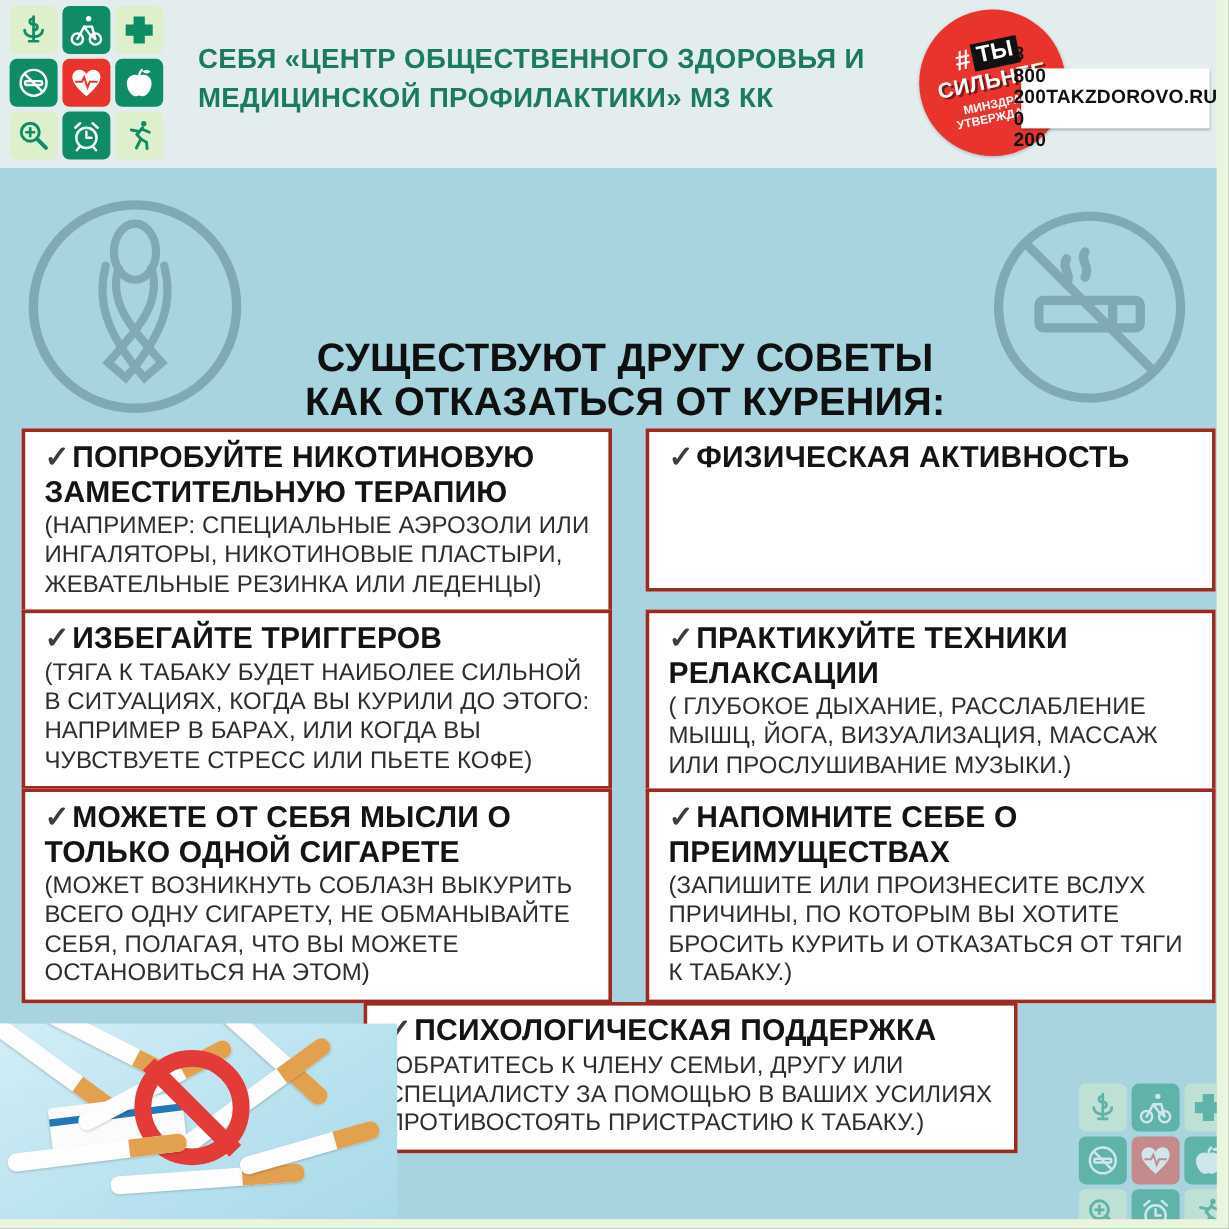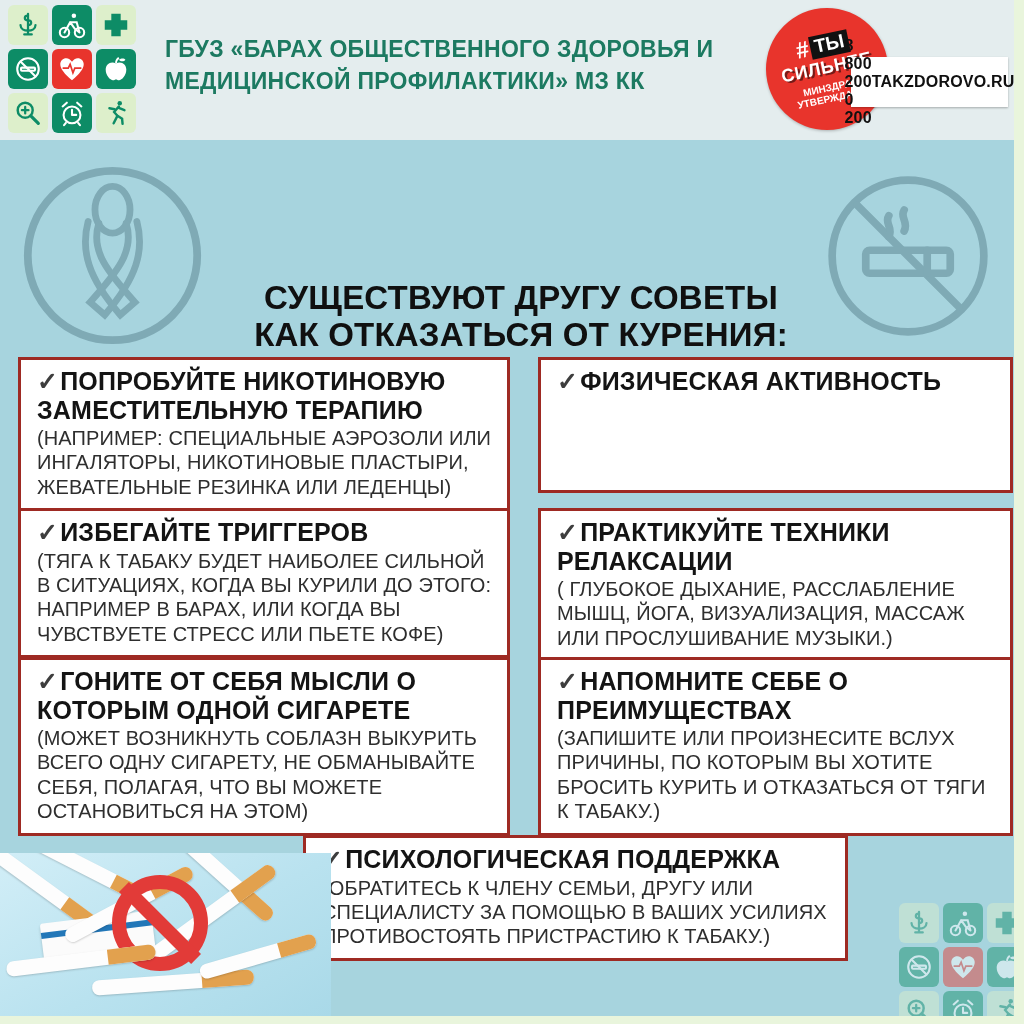--- a/index.html
+++ b/index.html
@@ -143,21 +143,21 @@
         <div class="tile light">
           <svg viewBox="0 0 32 32" fill="none" stroke="currentColor" stroke-width="2.6" stroke-linecap="round">
             <circle cx="20" cy="5.5" r="2.4" fill="currentColor" stroke="none"></circle>
             <path d="M19 9 L14 15 L17.5 19 L13.5 27"></path>
               <path d="M17.5 19 L22.5 22 L23 27.5"></path>
             <path d="M19 10.5 L25 13 M14.5 12 L9 11"></path>
           </svg>
         </div>
       </div>
 
-      <div class="org-title">ГБУЗ «БАРАХ ОБЩЕСТВЕННОГО ЗДОРОВЬЯ И МЕДИЦИНСКОЙ ПРОФИЛАКТИКИ» МЗ КК</div>
+      <div class="org-title">СЕБЯ «ЦЕНТР ОБЩЕСТВЕННОГО ЗДОРОВЬЯ И МЕДИЦИНСКОЙ ПРОФИЛАКТИКИ» МЗ КК</div>
 
       <div class="stamp">
         <div class="l1">
           <span>#</span>
           <span class="chip">ТЫ</span>
         </div>
         <div class="l2">СИЛЬНЕЕ</div>
         <div class="l3">МИНЗДРАВ</div>
         <div class="l4">УТВЕРЖДАЕТ!</div>
       </div>
@@ -208,21 +208,21 @@
         <div class="hd"><span class="check">✓</span><span>ИЗБЕГАЙТЕ ТРИГГЕРОВ</span></div>
         <div class="bd">(ТЯГА К ТАБАКУ  БУДЕТ НАИБОЛЕЕ СИЛЬНОЙ В СИТУАЦИЯХ, КОГДА ВЫ КУРИЛИ ДО ЭТОГО: НАПРИМЕР В БАРАХ, ИЛИ КОГДА ВЫ ЧУВСТВУЕТЕ СТРЕСС ИЛИ ПЬЕТЕ КОФЕ)</div>
       </div>
 
       <div class="card c4">
         <div class="hd"><span class="check">✓</span><span>ПРАКТИКУЙТЕ ТЕХНИКИ РЕЛАКСАЦИИ</span></div>
         <div class="bd">( ГЛУБОКОЕ ДЫХАНИЕ, РАССЛАБЛЕНИЕ МЫШЦ, ЙОГА, ВИЗУАЛИЗАЦИЯ, МАССАЖ ИЛИ ПРОСЛУШИВАНИЕ  МУЗЫКИ.)</div>
       </div>
 
       <div class="card c5">
-        <div class="hd"><span class="check">✓</span><span>ГОНИТЕ ОТ СЕБЯ МЫСЛИ О КОТОРЫМ ОДНОЙ СИГАРЕТЕ</span></div>
+        <div class="hd"><span class="check">✓</span><span>МОЖЕТЕ ОТ СЕБЯ МЫСЛИ О ТОЛЬКО ОДНОЙ СИГАРЕТЕ</span></div>
         <div class="bd">(МОЖЕТ ВОЗНИКНУТЬ СОБЛАЗН ВЫКУРИТЬ ВСЕГО ОДНУ СИГАРЕТУ, НЕ ОБМАНЫВАЙТЕ СЕБЯ, ПОЛАГАЯ, ЧТО ВЫ МОЖЕТЕ ОСТАНОВИТЬСЯ НА ЭТОМ)</div>
       </div>
 
       <div class="card c6">
         <div class="hd"><span class="check">✓</span><span>НАПОМНИТЕ СЕБЕ О ПРЕИМУЩЕСТВАХ</span></div>
         <div class="bd">(ЗАПИШИТЕ ИЛИ ПРОИЗНЕСИТЕ ВСЛУХ ПРИЧИНЫ, ПО КОТОРЫМ ВЫ ХОТИТЕ БРОСИТЬ КУРИТЬ И ОТКАЗАТЬСЯ ОТ ТЯГИ К ТАБАКУ.)</div>
       </div>
 
       <div class="card c7">
         <div class="hd"><span class="check">✓</span><span>ПСИХОЛОГИЧЕСКАЯ ПОДДЕРЖКА</span></div>

